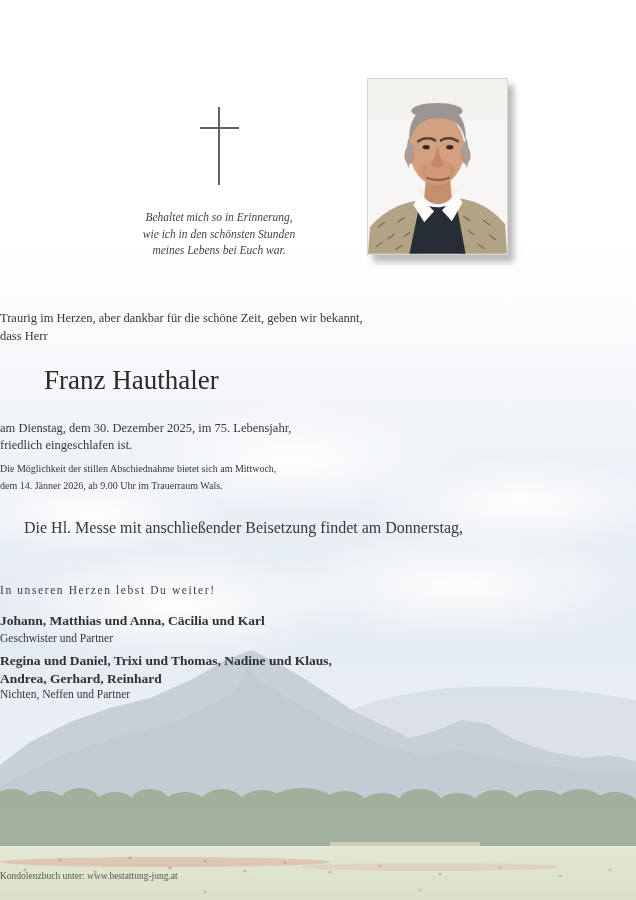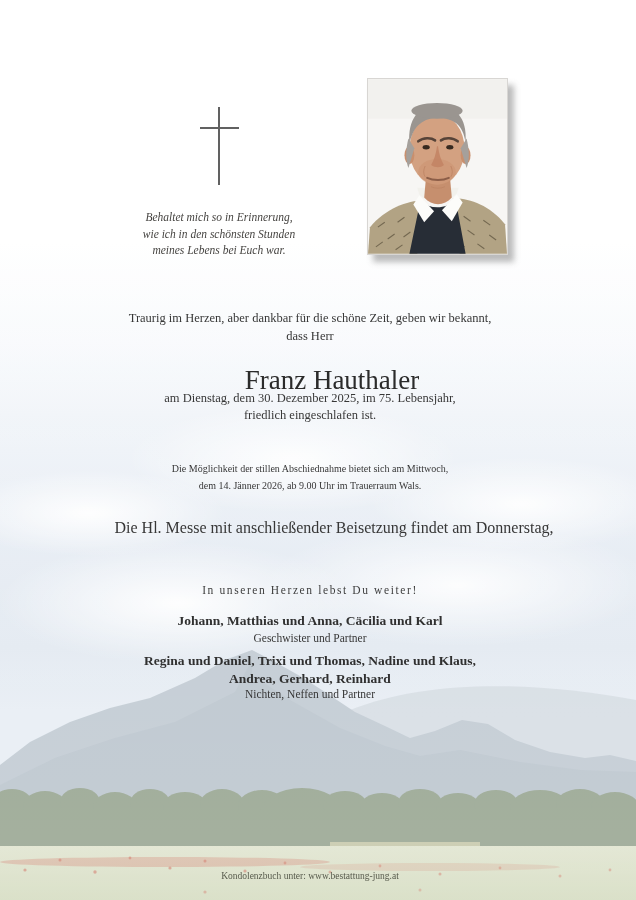--- a/index.html
+++ b/index.html
@@ -49,28 +49,28 @@
   .cross .h{position:absolute;left:200px;top:127px;width:39px;height:2px;background:var(--cross);}
   
   .photo{
     position:absolute;left:367px;top:78px;width:141px;height:177px;
     background:#f7f6f4;
     border:1px solid #d8d6d3;
     box-shadow:6px 7px 6px rgba(105,105,105,.45);
   }
   .photo svg{display:block;width:100%;height:100%;}
   
-  .tblock{position:absolute;left:0;width:620px;text-align:center;}
+  .tblock{position:absolute;left:0;width:620px;}
   .quote{
     position:absolute;left:99px;top:209px;width:240px;
     text-align:center;font-style:italic;font-size:11.5px;line-height:16.5px;color:#454340;
   }
   .intro{top:309px;font-size:12.5px;line-height:18px;}
   .name{top:356px;font-size:27px;line-height:48px;color:var(--name-text);padding-left:44px;}
-  .death{top:390px;font-size:12.5px;line-height:17px;}
+  .death{top:420px;font-size:12.5px;line-height:17px;}
   .viewing{top:460px;font-size:10px;line-height:17px;}
   .mass{top:520px;font-size:16px;line-height:16px;margin-left:24px;}
   .motto{top:581px;font-size:11.5px;line-height:18px;letter-spacing:1.6px;color:#3d3d3d;}
   .siblings-names{top:612px;font-size:13.5px;line-height:18px;font-weight:bold;color:#303030;}
   .siblings-relation{top:630px;font-size:11.5px;line-height:16px;}
   .nieces-names{top:652px;font-size:13.5px;line-height:18px;font-weight:bold;color:#303030;}
   .nieces-relation{top:686px;font-size:11.5px;line-height:16px;}
   .closing{top:713px;font-size:12.5px;line-height:17px;}
   .footer{top:870px;font-size:9.5px;line-height:12px;color:var(--footer-text);}
 </style>

